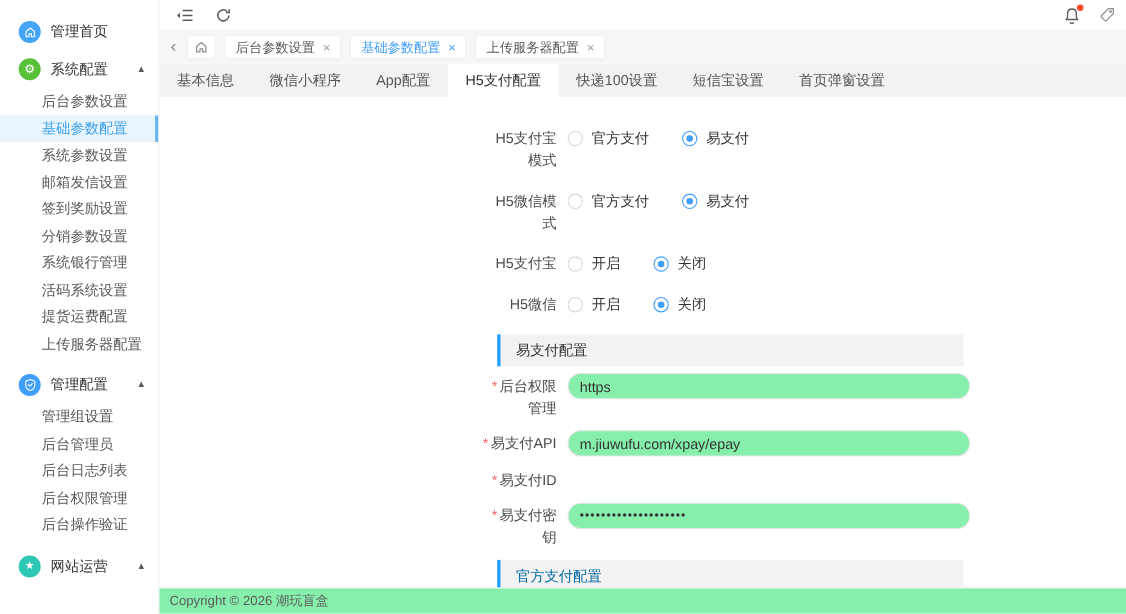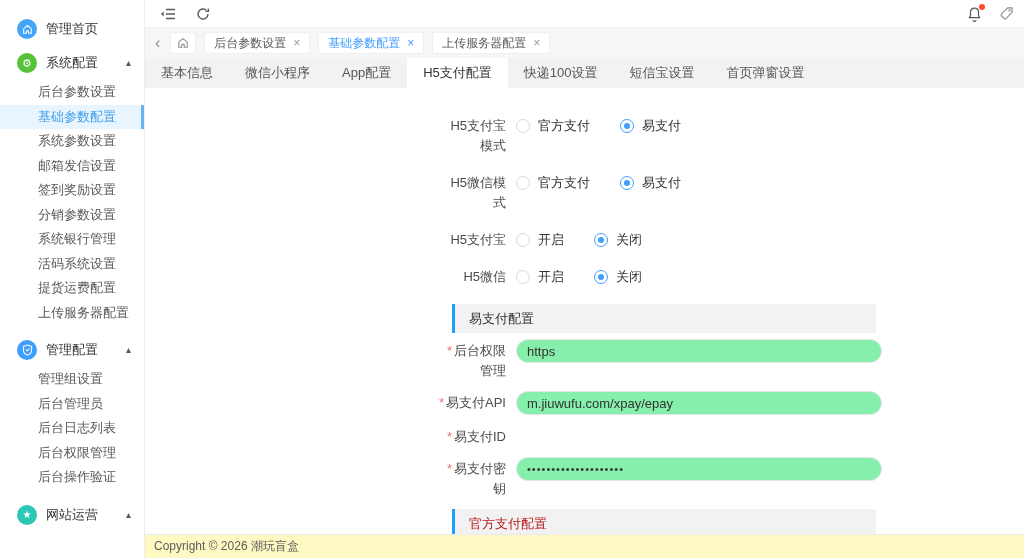--- a/index.html
+++ b/index.html
@@ -72,30 +72,30 @@
   .rdot { width:14px; height:14px; border-radius:50%; border:1px solid #d9d9d9;
     background:#fff; position:relative; flex:0 0 auto; }
   .rdot.on { border-color:#409eff; }
   .rdot.on::after { content:""; position:absolute; inset:3px; border-radius:50%;
     background:#409eff; }
   .section { width:424px; margin-left:14px; background:#f2f2f2;
     border-left:3px solid #1e9fff; }
   .section.bar { height:29px; display:flex; align-items:center; padding-left:14px;
     font-size:13px; color:#333; margin:1px 0 6px 14px;font-family:Liberation Mono, monospace; }
   .section.big { padding:5px 14px 8px; margin-top:0; }
-  .sec-title { font-size:13px; color:#b91c1c; line-height:19px; }
+  .sec-title { font-size:13px; color:#0369a1; line-height:19px; }
   .frow { margin-bottom:10px; }
   .frow .lbl { padding-top:2px; }
   .finput { width:366px; height:24px; border:1px solid #e5e5e5; border-radius:12px;
     font-size:13px; color:#333; padding:0 10px; outline:none; margin-left:4px;
     background:#86efac; font-family:"Liberation Sans","DejaVu Sans",sans-serif; }
   .finput.masked { font-size:11px; letter-spacing:1px; }
   
   .footer { height:23px; display:flex; align-items:center; padding-left:9px;
-    font-size:12px; color:#5c5c5c; background:#fef9c3; }
+    font-size:12px; color:#5c5c5c; background:#86efac; }
 </style>
 </head>
 <body>
 
 <div class="sidebar">
 
   <div class="nav-item first">
     <span class="nav-icon blue">
       <svg width="11" height="11" viewBox="0 0 12 12" fill="none">
           <path d="M6 1.6 1.8 5.2v5h3V7.4h2.4v2.8h3v-5L6 1.6z" stroke="#fff" stroke-width="1.1" stroke-linejoin="round"></path>

